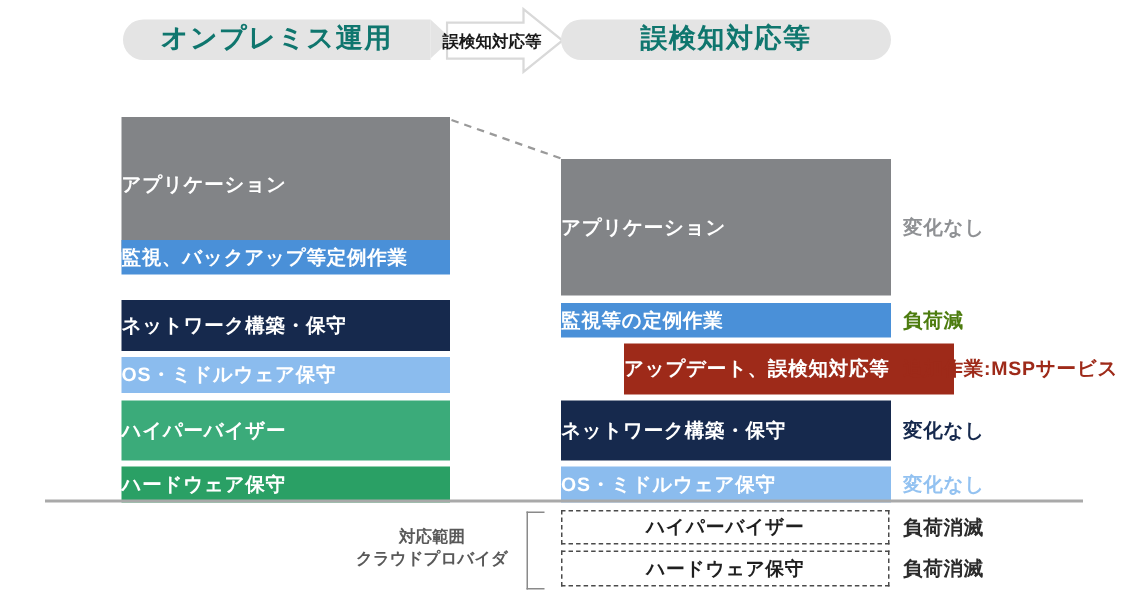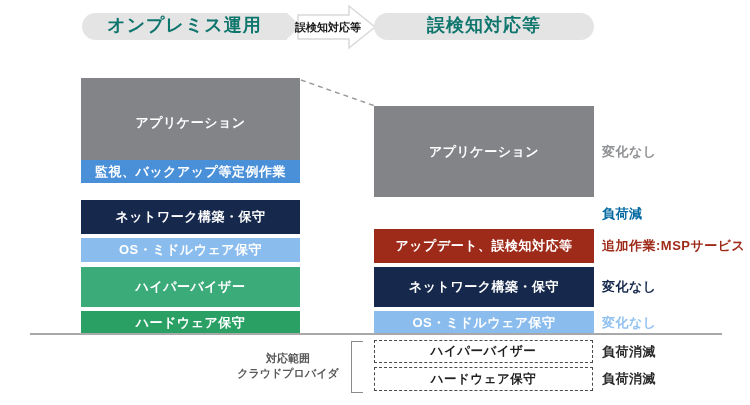--- a/index.html
+++ b/index.html
@@ -21,30 +21,30 @@
   .pill-right{left:374px;width:220px;}
   .arrow-svg{position:absolute;left:297px;top:3px;width:82px;height:48px;}
   .arrow-label{
     position:absolute;left:294px;top:20px;width:68px;text-align:center;
     font-size:11px;font-weight:bold;color:#1a1a1a;white-space:nowrap;
   }
   
   .connector-svg{position:absolute;left:299px;top:77px;width:78px;height:32px;}
   
   .blk{
-    position:absolute;display:flex;align-items:center;justify-content:center;
+    position:absolute;display:flex;align-items:center;
     color:#fff;font-weight:bold;font-size:13px;letter-spacing:0.5px;white-space:nowrap;
   }
   .lcol{left:81px;width:219px;}
   .rcol{left:374px;width:220px;}
   .lb0{top:78px;height:90px;}  .lb1{top:160px;height:23px;}
   .lb2{top:200px;height:34px;} .lb3{top:238px;height:24px;}
   .lb4{top:267px;height:40px;} .lb5{top:311px;height:24px;}
   .rb0{top:106px;height:91px;} .rb1{top:202px;height:23px;}
-  .rb2{top:229px;height:34px;} .rb3{top:267px;height:40px;}
+  .rb2{top:229px;height:34px;margin-left:42px;} .rb3{top:267px;height:40px;}
   .rb4{top:311px;height:24px;}
   
   .ann{
     position:absolute;left:602px;display:flex;align-items:center;
     font-size:13px;font-weight:bold;white-space:nowrap;letter-spacing:0.5px;
   }
   .ra0{top:106px;height:91px;} .ra1{top:202px;height:23px;}
   .ra2{top:229px;height:34px;} .ra3{top:267px;height:40px;}
   .ra4{top:311px;height:24px;} .ra5{top:340px;height:23px;color:#2b2b2b;}
   .ra6{top:367px;height:24px;color:#2b2b2b;}
@@ -102,32 +102,35 @@
   <div class="blk lcol lb4" style="background-color: rgb(59, 171, 122);">
     <span>ハイパーバイザー</span>
   </div>
   <div class="blk lcol lb5" style="background-color: rgb(42, 160, 101);">
     <span>ハードウェア保守</span>
   </div>
 
   <div class="blk rcol rb0" style="background-color: rgb(130, 132, 135);">
     <span>アプリケーション</span>
   </div>
+  <div class="blk rcol rb1" style="background-color: rgb(74, 144, 216);">
+    <span>監視等の定例作業</span>
+  </div>
   <div class="blk rcol rb2" style="background-color: rgb(158, 42, 25);">
     <span>アップデート、誤検知対応等</span>
   </div>
   <div class="blk rcol rb3" style="background-color: rgb(22, 41, 77);">
     <span>ネットワーク構築・保守</span>
   </div>
   <div class="blk rcol rb4" style="background-color: rgb(139, 188, 238);">
     <span>OS・ミドルウェア保守</span>
   </div>
 
   <div class="ann ra0" style="color: rgb(143, 145, 148);">変化なし</div>
-  <div class="ann ra1" style="color: #0369a1;">負荷減</div>
+  <div class="ann ra1" style="color: #4d7c0f;">負荷減</div>
   <div class="ann ra2" style="color: rgb(158, 42, 25);">追加作業:MSPサービス</div>
   <div class="ann ra3" style="color: rgb(22, 41, 77);">変化なし</div>
   <div class="ann ra4" style="color: rgb(147, 194, 241);">変化なし</div>
   <div class="ann ra5">負荷消滅</div>
   <div class="ann ra6">負荷消滅</div>
 
   <div class="sep"></div>
 
   <div class="provider-caption">
     <div>対応範囲</div>

